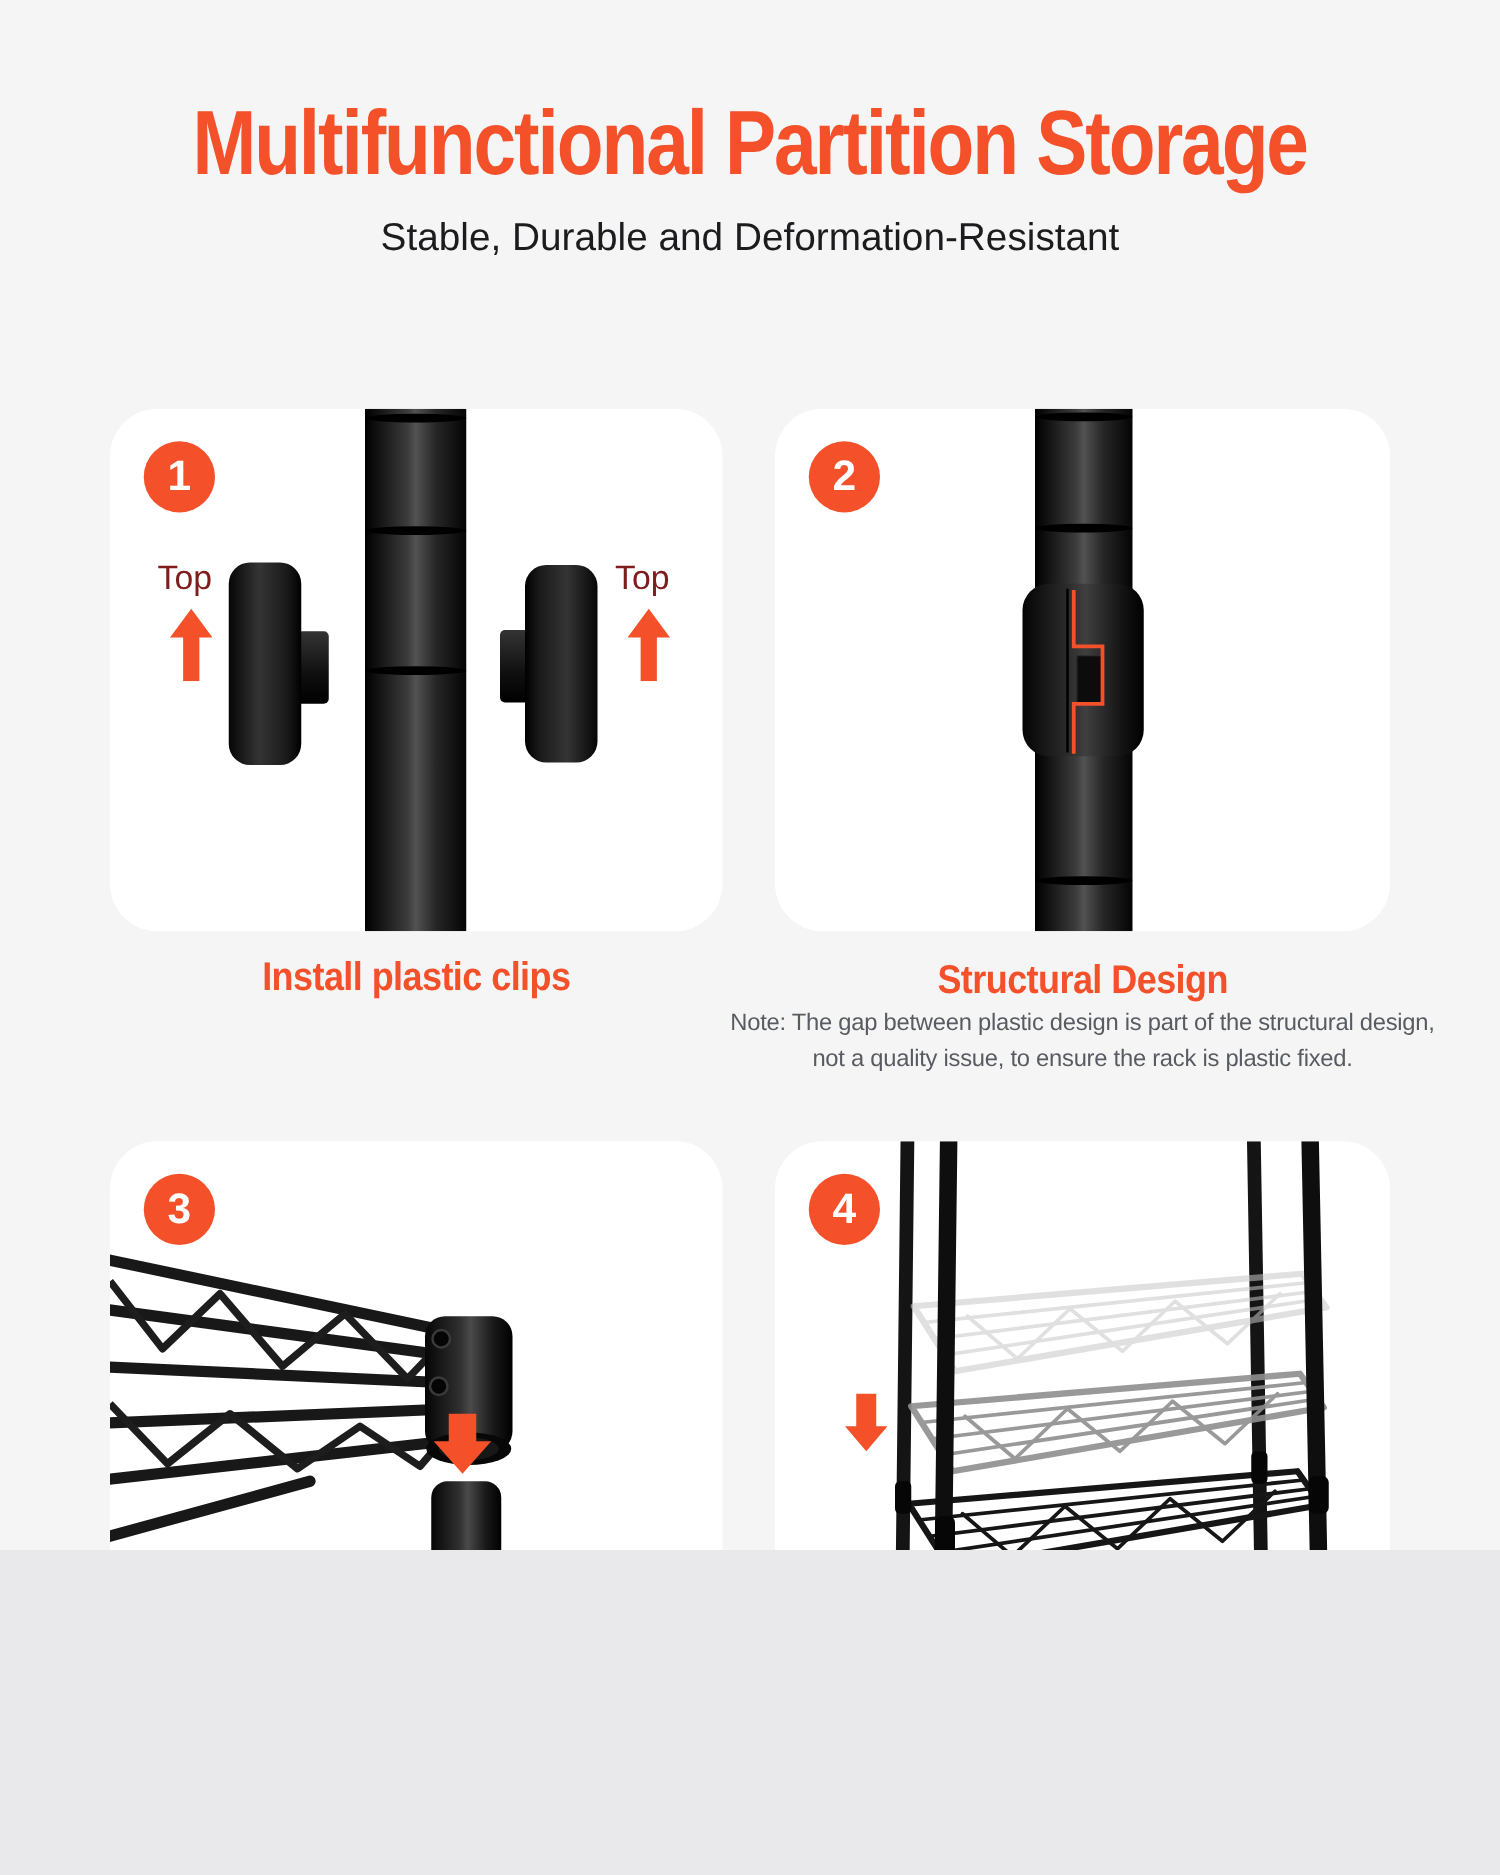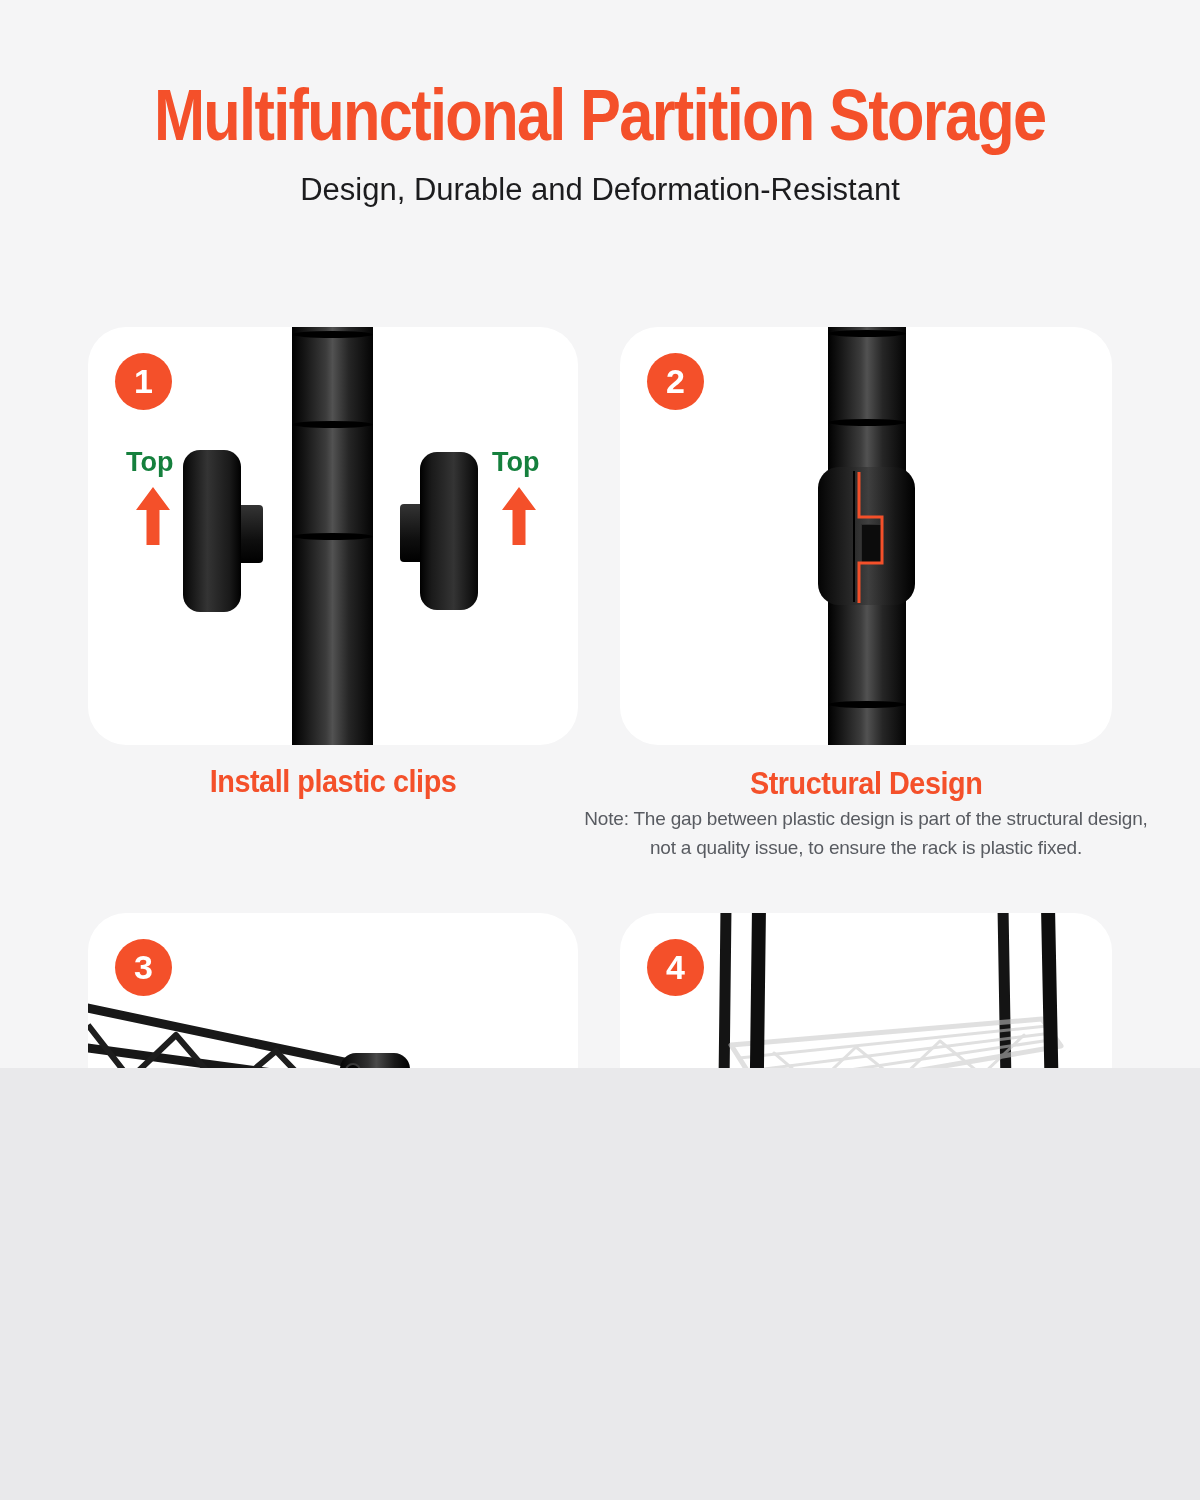--- a/index.html
+++ b/index.html
@@ -1,17 +1,17 @@
 <!DOCTYPE html>
 <html><head>
 <meta charset="utf-8">
 <style>
   html,body{margin:0;padding:0;background:#e9e9eb;}
   .page{
-    position:relative;width:1200px;height:1068px;margin:0 auto;
+    position:relative;width:1200px;height:1240px;margin:0 auto;
     background:#F5F5F6;overflow:hidden;
     font-family:"Liberation Sans", sans-serif;
   }
   
   .title{
     position:absolute;top:74px;left:0;width:1200px;text-align:center;
     color:#F4502A;font-size:73px;font-weight:800;line-height:82px;white-space:nowrap;
   }
   .title .squeeze{display:inline-block;transform:scaleX(.84);transform-origin:50% 50%;letter-spacing:-2px;}
   .subtitle{
@@ -40,37 +40,37 @@
     position:absolute;left:556px;width:620px;top:804px;text-align:center;
     color:#585B61;font-size:19px;line-height:29px;letter-spacing:-.2px;
   }
   
   .pole{position:absolute;background:linear-gradient(90deg,#000 0%,#161616 16%,#3c3c3c 42%,#525252 50%,#262626 70%,#040404 100%);}
   .joint{position:absolute;height:7px;border-radius:50%;background:#000;}
   .clip-body{position:absolute;top:0;height:100%;width:58px;border-radius:17px;
     background:linear-gradient(90deg,#060606,#343434 42%,#1a1a1a 80%,#000);}
   .clip-tab{position:absolute;width:30px;height:58px;border-radius:4px;
     background:linear-gradient(180deg,#343434,#0f0f0f 60%,#000);}
-  .top-label{position:absolute;color:#15803d;font-size:27px;font-weight:700;line-height:30px;}
+  .top-label{position:absolute;color:#7f1d1d;font-size:27px;font-weight:400;line-height:30px;}
   .arrow{position:absolute;}
   .sleeve{position:absolute;left:198px;top:140px;width:97px;height:138px;border-radius:21px;
     background:linear-gradient(90deg,#040404,#2a2a2a 36%,#3f3f3f 52%,#161616 80%,#000);}
   .seam{position:absolute;left:233px;top:144px;width:2px;height:131px;background:#000;}
   .latch{position:absolute;left:241px;top:197px;width:19px;height:37px;background:#0c0c0c;border:1px solid #2e2e2e;}
   .overlay{position:absolute;left:0;top:0;}
 </style>
 </head>
 <body>
 
 <div class="page">
 
   <div class="title">
     <span class="squeeze">Multifunctional Partition Storage</span>
   </div>
-  <div class="subtitle">Design, Durable and Deformation-Resistant</div>
+  <div class="subtitle">Stable, Durable and Deformation-Resistant</div>
 
   <section class="panel p1">
     <div class="badge">
       <span>1</span>
     </div>
 
     <div class="pole" style="left:204px;top:0;width:81px;height:418px;"></div>
     <div class="joint" style="left:204px;top:4px;width:81px;"></div>
     <div class="joint" style="left:204px;top:94px;width:81px;"></div>
     <div class="joint" style="left:204px;top:206px;width:81px;"></div>

